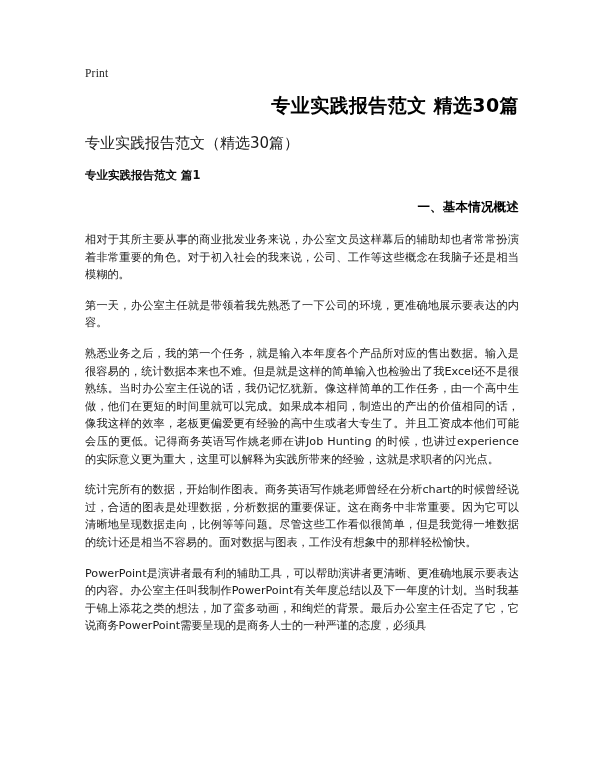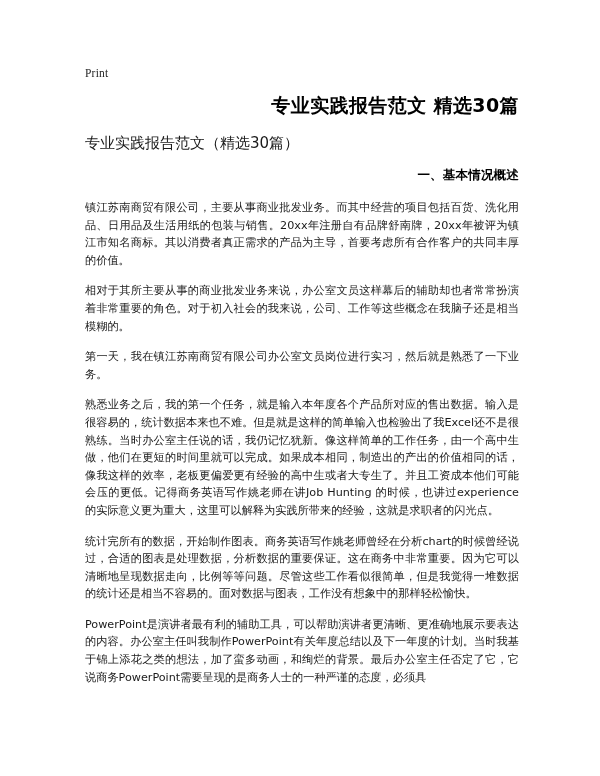--- a/index.html
+++ b/index.html
@@ -102,24 +102,24 @@
 
 <div class="page">
   <div class="content">
 
     <div class="print-label">Print</div>
 
     <h1 class="doc-title">专业实践报告范文  精选30篇</h1>
 
     <div class="subtitle">专业实践报告范文（精选30篇）</div>
 
+    <div class="heading">专业实践报告范文 篇1</div>
 
     <div class="section-title">一、基本情况概述</div>
 
-    <p class="para">镇江苏南商贸有限公司，主要从事商业批发业务。而其中经营的项目包括百货、洗化用品、日用品及生活用纸的包装与销售。20xx年注册自有品牌舒南牌，20xx年被评为镇江市知名商标。其以消费者真正需求的产品为主导，首要考虑所有合作客户的共同丰厚的价值。</p>
     <p class="para">相对于其所主要从事的商业批发业务来说，办公室文员这样幕后的辅助却也者常常扮演着非常重要的角色。对于初入社会的我来说，公司、工作等这些概念在我脑子还是相当模糊的。</p>
-    <p class="para">第一天，我在镇江苏南商贸有限公司办公室文员岗位进行实习，然后就是熟悉了一下业务。</p>
+    <p class="para">第一天，办公室主任就是带领着我先熟悉了一下公司的环境，更准确地展示要表达的内容。</p>
     <p class="para">熟悉业务之后，我的第一个任务，就是输入本年度各个产品所对应的售出数据。输入是很容易的，统计数据本来也不难。但是就是这样的简单输入也检验出了我Excel还不是很熟练。当时办公室主任说的话，我仍记忆犹新。像这样简单的工作任务，由一个高中生做，他们在更短的时间里就可以完成。如果成本相同，制造出的产出的价值相同的话，像我这样的效率，老板更偏爱更有经验的高中生或者大专生了。并且工资成本他们可能会压的更低。记得商务英语写作姚老师在讲Job Hunting 的时候，也讲过experience 的实际意义更为重大，这里可以解释为实践所带来的经验，这就是求职者的闪光点。</p>
     <p class="para">统计完所有的数据，开始制作图表。商务英语写作姚老师曾经在分析chart的时候曾经说过，合适的图表是处理数据，分析数据的重要保证。这在商务中非常重要。因为它可以清晰地呈现数据走向，比例等等问题。尽管这些工作看似很简单，但是我觉得一堆数据的统计还是相当不容易的。面对数据与图表，工作没有想象中的那样轻松愉快。</p>
     <p class="para">PowerPoint是演讲者最有利的辅助工具，可以帮助演讲者更清晰、更准确地展示要表达的内容。办公室主任叫我制作PowerPoint有关年度总结以及下一年度的计划。当时我基于锦上添花之类的想法，加了蛮多动画，和绚烂的背景。最后办公室主任否定了它，它说商务PowerPoint需要呈现的是商务人士的一种严谨的态度，必须具</p>
 
   </div>
 </div>
 
 </body></html>

